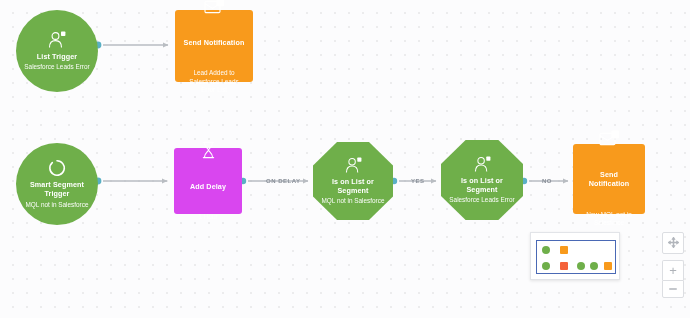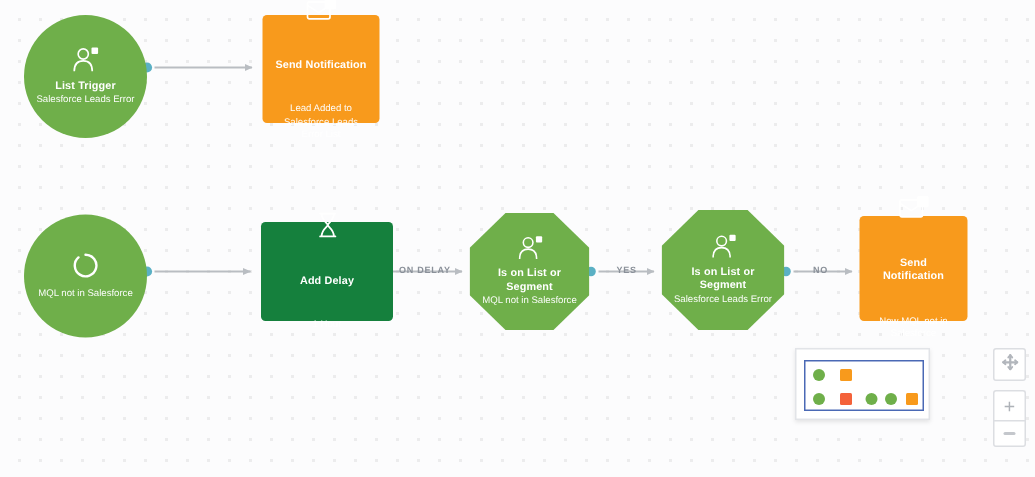--- a/index.html
+++ b/index.html
@@ -199,24 +199,25 @@
     <span class="ttl">Send Notification</span>
     <span class="sub">Lead Added to Salesforce Leads Error List</span>
   </div>
 
   <div class="node circle" id="n-smart-segment" style="left: 16px; top: 143px; width: 82px; height: 82px; background: rgb(111, 175, 74);">
     <span class="icon">
       <svg width="18" height="18" viewBox="0 0 18 18">
         <path d="M9 1.8 A7.2 7.2 0 1 1 4.3 3.6" fill="none" stroke="#ffffff" stroke-width="1.6" stroke-linecap="round"></path>
       </svg>
     </span>
+    <span class="ttl">Smart Segment Trigger</span>
     <span class="sub">MQL not in Salesforce</span>
   </div>
 
-  <div class="node square" id="n-add-delay" style="left: 174px; top: 148px; width: 88px; height: 66px; background: #15803d; text-align: center;">
+  <div class="node square" id="n-add-delay" style="left: 174px; top: 148px; width: 68px; height: 66px; background: #d946ef; text-align: center;">
     <span class="icon">
       <svg width="15" height="18" viewBox="0 0 15 18">
         <path d="M2.4 1.4 H12.6 M2.4 16.6 H12.6" stroke="#ffffff" stroke-width="1.2" stroke-linecap="round"></path>
         <path d="M3.4 1.4 C3.4 6.2 7.5 7.6 7.5 9 C7.5 10.4 3.4 11.8 3.4 16.6" fill="none" stroke="#ffffff" stroke-width="1.2"></path>
         <path d="M11.6 1.4 C11.6 6.2 7.5 7.6 7.5 9 C7.5 10.4 11.6 11.8 11.6 16.6" fill="none" stroke="#ffffff" stroke-width="1.2"></path>
       </svg>
     </span>
     <span class="ttl">Add Delay</span>
     <span class="sub">1 Hour</span>
   </div>

